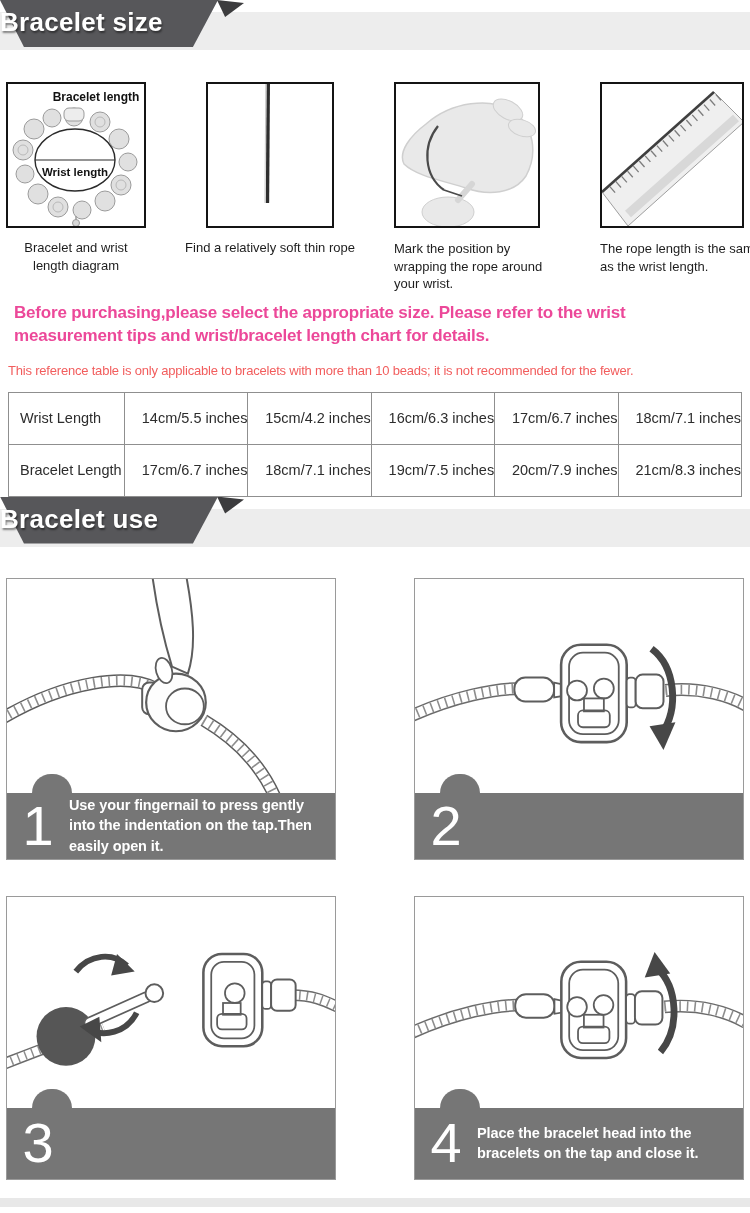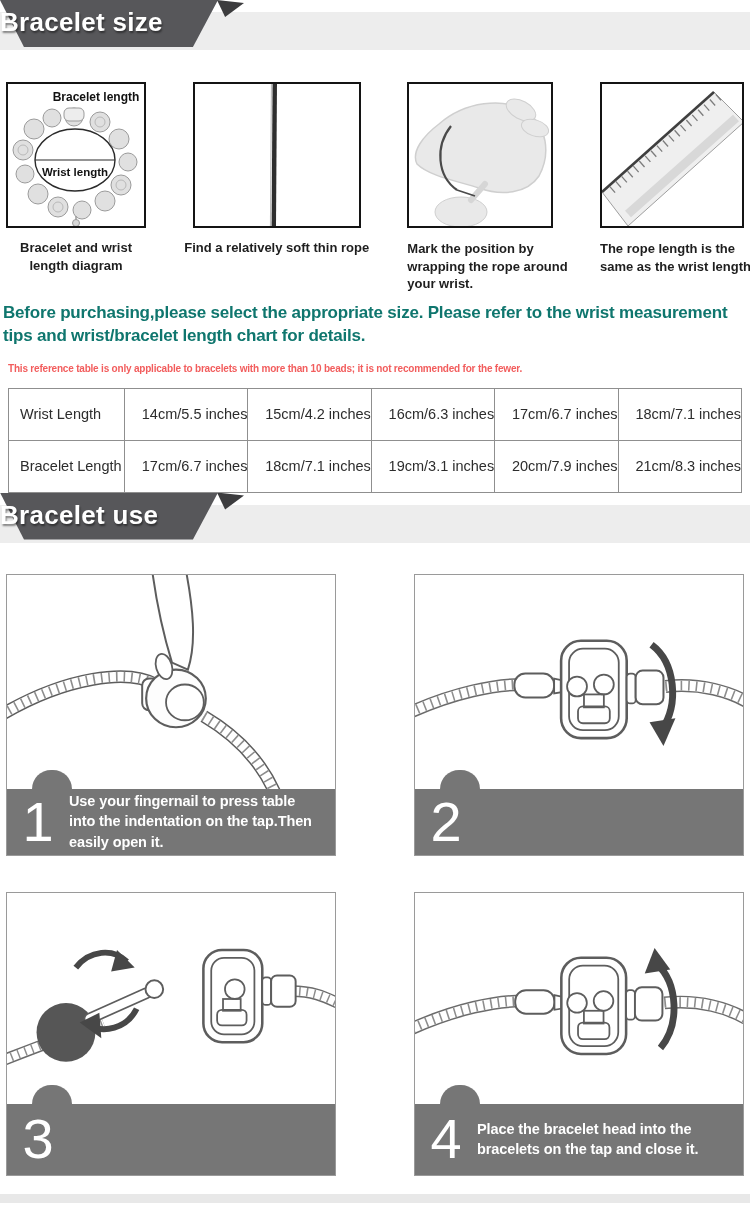--- a/index.html
+++ b/index.html
@@ -13,31 +13,31 @@
                   clip-path:polygon(0 0,100% 0,88.5% 100%,11% 100%); }
   .banner-fold { position:absolute; left:217px; top:0; width:27px; height:17px; background:#3c3c3e;
                  clip-path:polygon(0 0,100% 18%,30% 100%); }
   .banner-label { position:absolute; left:0; top:7px; width:218px; text-align:left;
                   color:#fff; font-size:26px; font-weight:bold; letter-spacing:.3px;
                   text-shadow:1px 2px 2px rgba(0,0,0,.45); }
 
   
   .measure-row { margin-top:32px; padding:0 6px; display:flex; justify-content:space-between; }
   .mcol { position:relative; }
-  .mcol1 { width:140px; } .mcol2 { width:168px; } .mcol3 { width:146px; } .mcol4 { width:144px; }
+  .mcol1 { width:140px; } .mcol2 { width:128px; } .mcol3 { width:146px; } .mcol4 { width:144px; }
   .mbox { height:146px; border:2px solid #141414; background:#fff; overflow:hidden; }
-  .mcap { margin-top:11px; font-size:13px; font-weight:bold; color:#1e1e1e; line-height:1.35; }
+  .mcap { margin-top:11px; font-size:13px; font-weight:normal; color:#1e1e1e; line-height:1.35; }
   .mcap-center { text-align:center; }
   .mcap-nowrap { white-space:nowrap; text-align:center; margin:11px -28px 0; }
   .mcap-wide { width:170px;margin-top:12px; }
 
   
-  .intro { margin:8px 3px 0; font-size:17px; font-weight:bold; color:#0f766e;
+  .intro { margin:8px 14px 0; font-size:17px; font-weight:bold; color:#ec4899;
            line-height:1.38; letter-spacing:-.2px; }
-  .notice { margin:15px 8px 0; font-size:10px; font-weight:bold; color:#f25d5d;
+  .notice { margin:15px 8px 0; font-size:13px; font-weight:normal; color:#f25d5d;
             letter-spacing:-.2px; white-space:nowrap; }
 
   
   .size-table { margin:14px 8px 0; border-collapse:collapse; width:734px; table-layout:fixed; }
   .size-table td { border:1.5px solid #8f8f8f; height:52px; font-size:14.5px; color:#2d2d2d;
                    text-align:right; background:#fff; }
   .size-table td.rowhead { text-align:left; padding-left:11px; width:116px; }
 
   
   .steps-row { padding:0 6px; display:flex; justify-content:space-between; }
@@ -159,21 +159,21 @@
       <td>14cm/5.5 inches</td>
       <td>15cm/4.2 inches</td>
       <td>16cm/6.3 inches</td>
       <td>17cm/6.7 inches</td>
       <td>18cm/7.1 inches</td>
     </tr>
     <tr>
       <td class="rowhead">Bracelet Length</td>
       <td>17cm/6.7 inches</td>
       <td>18cm/7.1 inches</td>
-      <td>19cm/3.1 inches</td>
+      <td>19cm/7.5 inches</td>
       <td>20cm/7.9 inches</td>
       <td>21cm/8.3 inches</td>
     </tr>
   </tbody>
 </table>
 
 <div class="banner-row" style="">
   <div class="banner-band"></div>
   <div class="banner-shape"></div>
   <div class="banner-fold"></div>
@@ -200,21 +200,21 @@
         </g>
         <g>
           <path d="M146,-5 C151,32 158,62 166,88 L182,95 C191,68 187,32 180,-5 Z" fill="#fff" stroke="#5d5d5d" stroke-width="2"></path>
           <ellipse cx="158" cy="92" rx="8" ry="13" fill="#fff" stroke="#5d5d5d" stroke-width="1.8" transform="rotate(-16 158 92)"></ellipse>
         </g>
       </svg>
     </div>
     <div class="step-bar">
       <div class="step-bump"></div>
       <div class="step-num">1</div>
-      <div class="step-text">Use your fingernail to press table into the indentation on the tap.Then easily open it.</div>
+      <div class="step-text">Use your fingernail to press gently into the indentation on the tap.Then easily open it.</div>
     </div>
   </div>
 
   <div class="step-panel">
     <div class="step-illus">
       <svg viewBox="0 0 330 215">
         <g>
           <path d="M-5,138 C40,118 80,110 108,110" stroke="#6b6b6b" stroke-width="13" fill="none"></path>
           <path d="M-5,138 C40,118 80,110 108,110" stroke="#fff" stroke-width="10" fill="none"></path>
           <path d="M-5,138 C40,118 80,110 108,110" stroke="#8d8d8d" stroke-width="10" stroke-dasharray="1.6 6" fill="none"></path>

